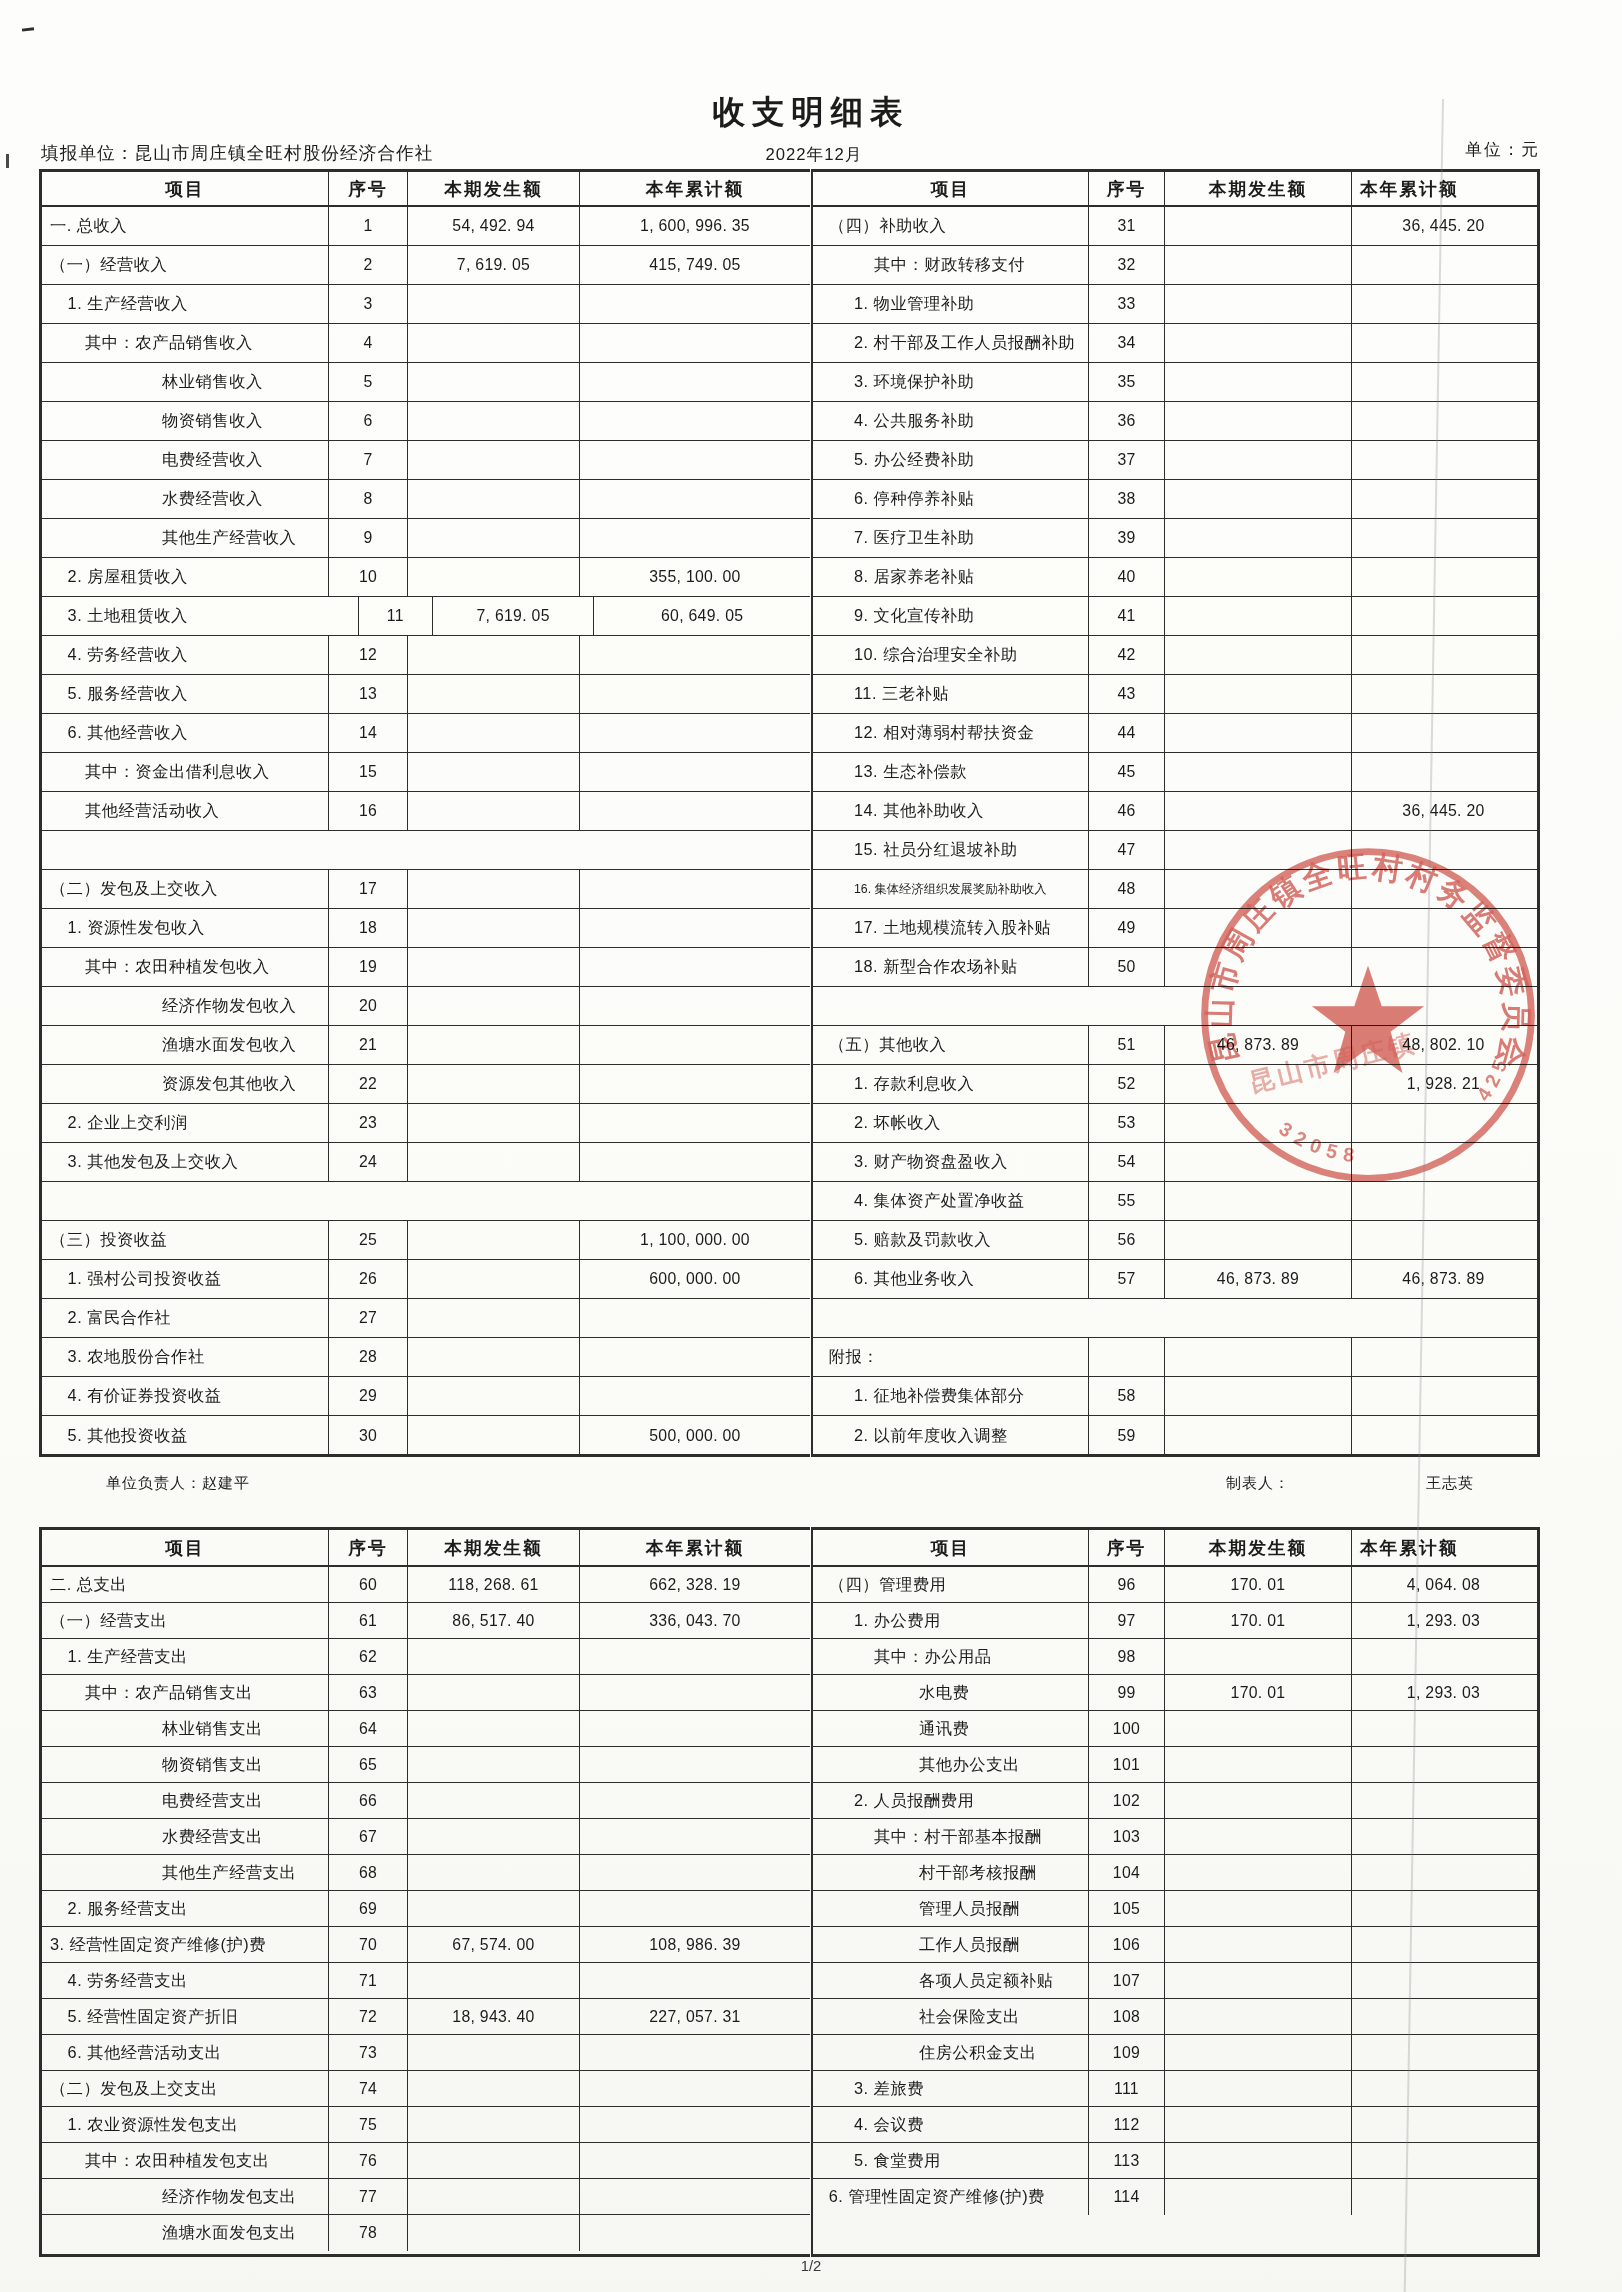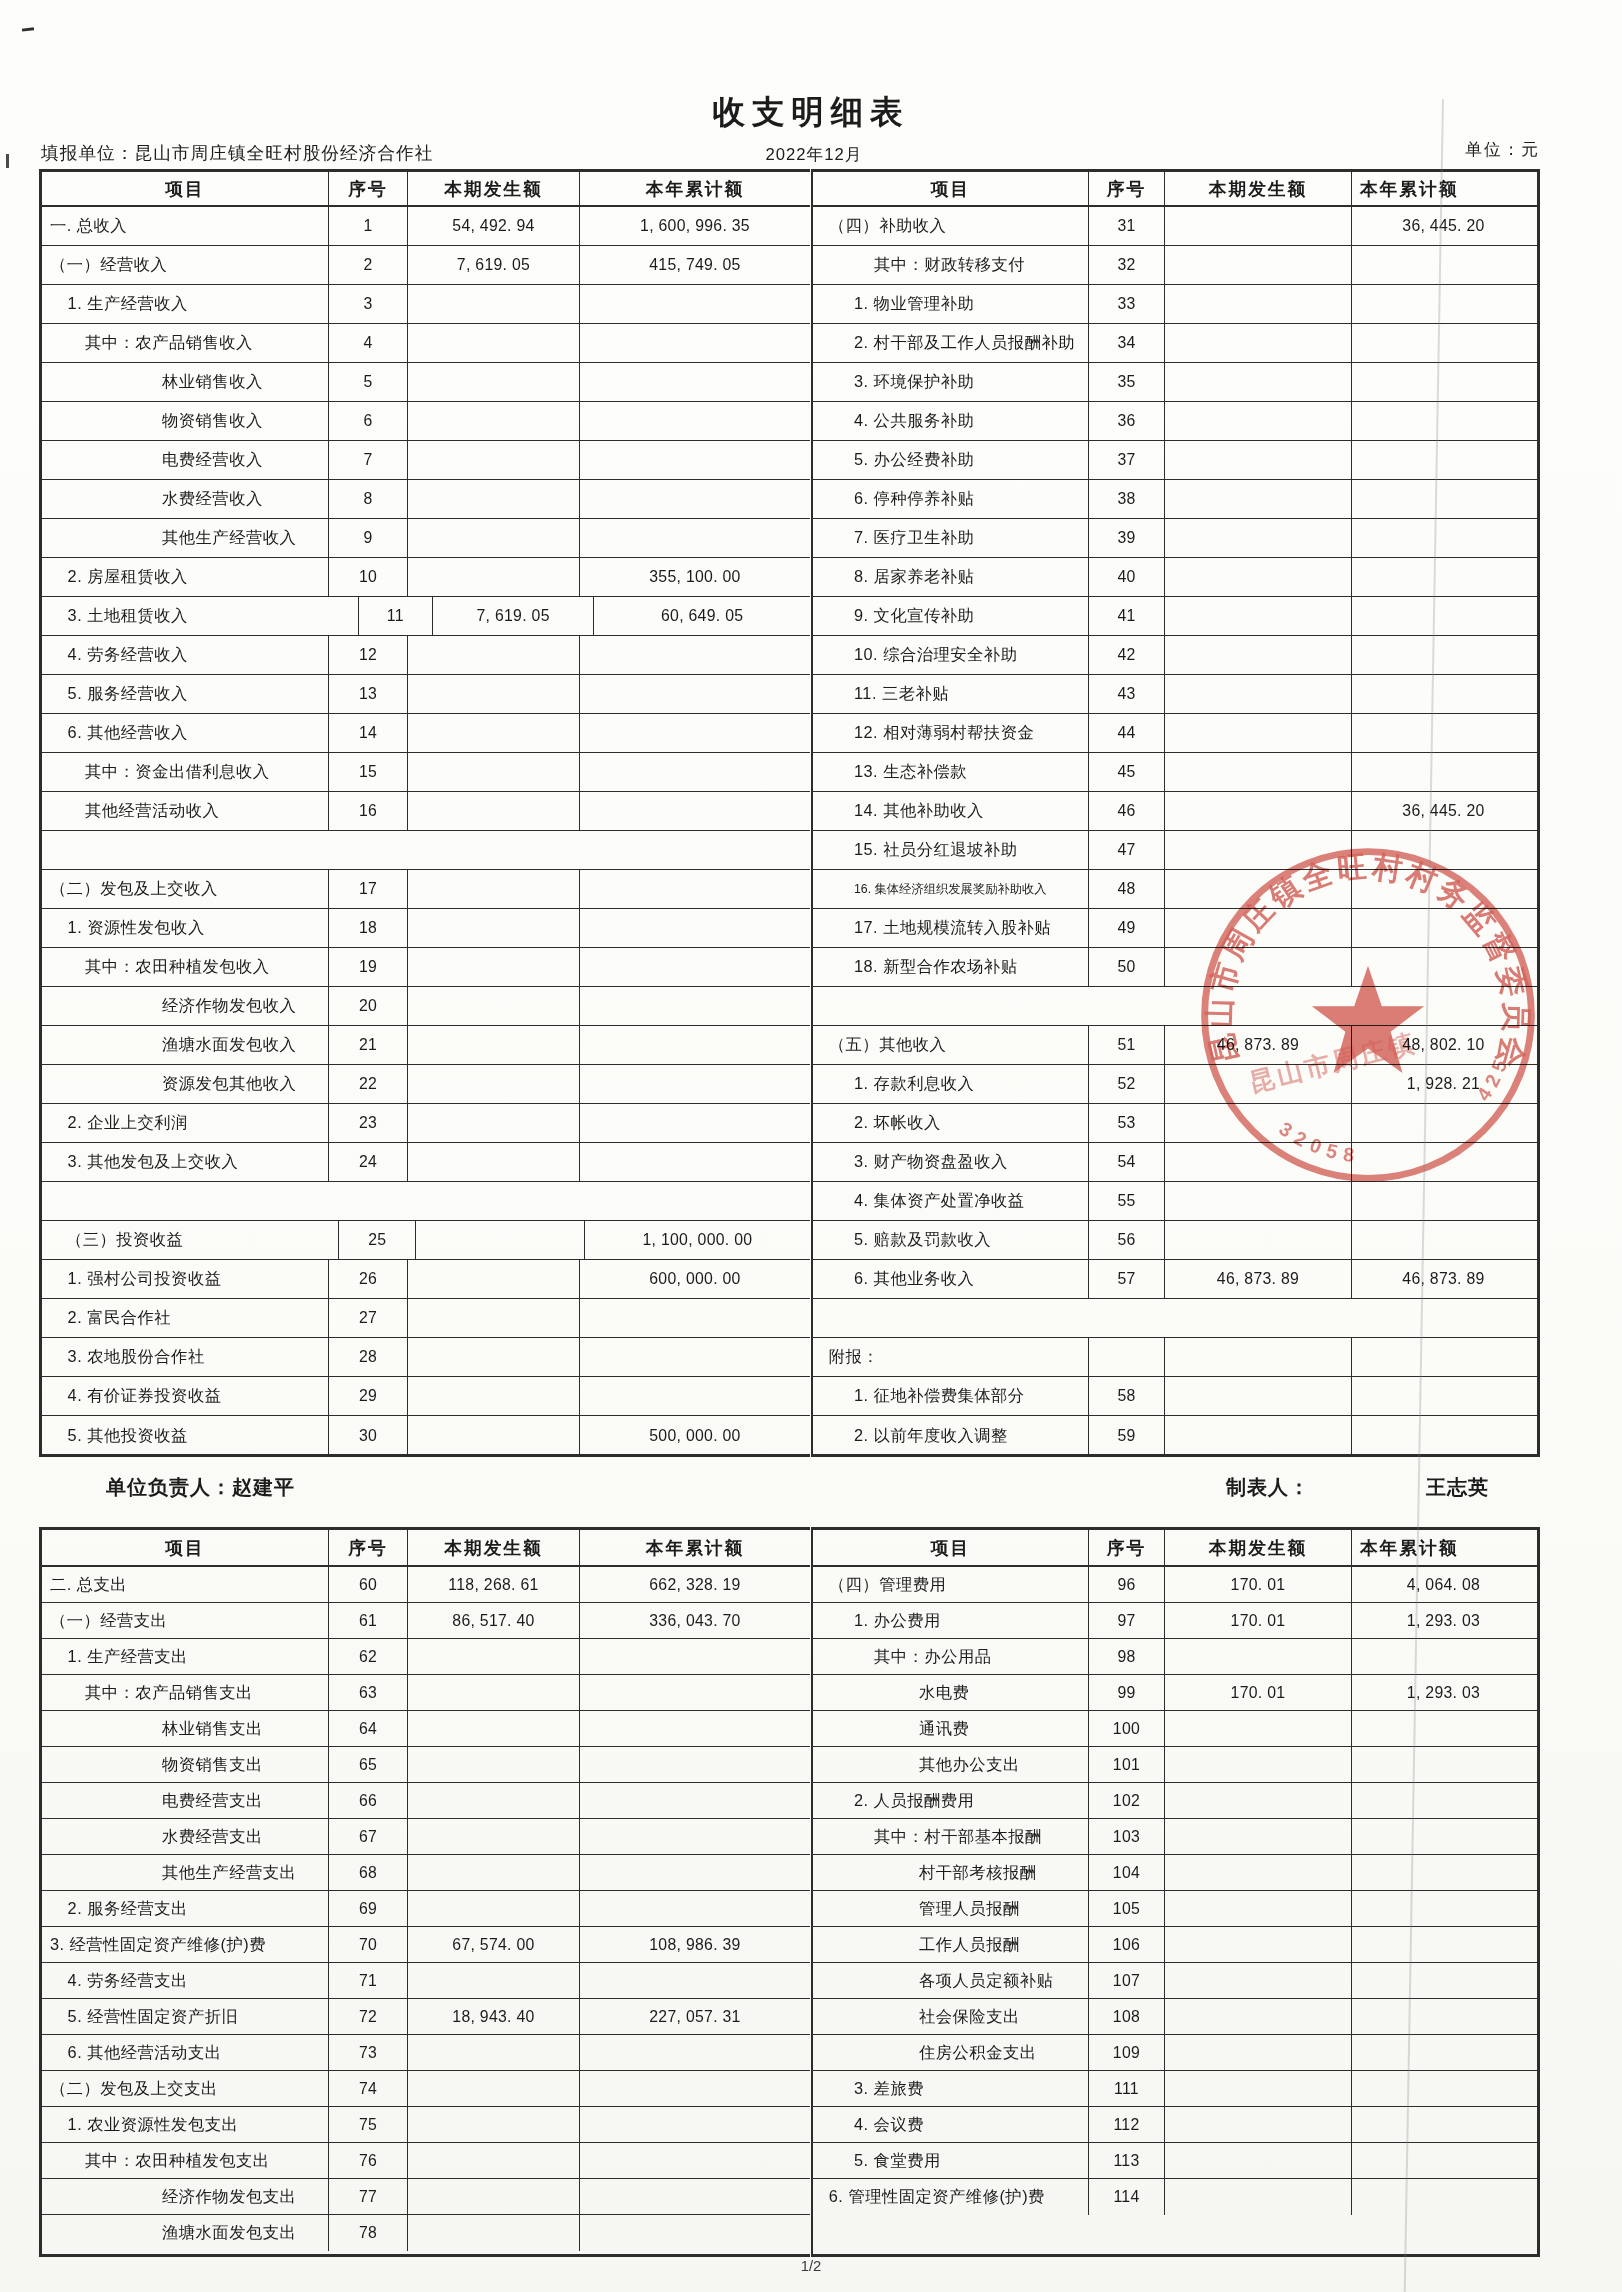--- a/index.html
+++ b/index.html
@@ -10,21 +10,21 @@
     color:#1c1c1c;
   }
   .abs{position:absolute;}
   .doc-title{
     top:91px;left:811px;transform:translateX(-50%);
     font-size:32.5px;font-weight:700;letter-spacing:6.9px;white-space:nowrap;text-align:center;
   }
   .meta-unit{top:141px;left:41px;font-size:17.7px;letter-spacing:1px;}
   .meta-period{top:143px;left:814px;transform:translateX(-50%);font-size:16.7px;letter-spacing:1px;}
   .meta-currency{top:138px;left:1540px;transform:translateX(-100%);font-size:16.7px;letter-spacing:2px;white-space:nowrap;}
-  .sig-line{font-size:20px;letter-spacing:1px;white-space:nowrap;font-weight:bold;}
+  .sig-line{font-size:15px;letter-spacing:1px;white-space:nowrap;}
   .pageno{top:2258px;left:811px;transform:translateX(-50%);font-size:14.8px;color:#3a3a3a;}
 
   
   .half{position:absolute;box-sizing:border-box;border-top:3px solid #2e2d2b;border-bottom:3px solid #2e2d2b;background:transparent;}
   .hl{border-left:3.9px solid #2e2d2b;}
   .hr{border-left:2.5px solid #2e2d2b;border-right:3.9px solid #2e2d2b;}
   .tr{display:flex;box-sizing:border-box;border-bottom:1.8px solid #2e2d2b;align-items:stretch;}
   .tr:last-child{border-bottom:none;}
   .trh{border-bottom:2.2px solid #2e2d2b;}
   .c{box-sizing:border-box;border-right:1.8px solid #2e2d2b;display:flex;align-items:center;overflow:hidden;}
@@ -206,21 +206,21 @@
       </div>
       <div class="tr" style="height: 39px;">
         <div class="c cl ind1" style="width: 287px;">3. 其他发包及上交收入</div>
         <div class="c cn" style="width: 79px;">24</div>
         <div class="c cv" style="width: 172px;"></div>
         <div class="c cv" style="width: 230px;"></div>
       </div>
       <div class="tr" style="height: 39px;">
         <div class="c cb"></div>
       </div>
-      <div class="tr" style="height: 39px; padding-left: 16px;">
+      <div class="tr" style="height: 39px;">
         <div class="c cl ind0" style="width: 287px;">（三）投资收益</div>
         <div class="c cn" style="width: 79px;">25</div>
         <div class="c cv" style="width: 172px;"></div>
         <div class="c cv" style="width: 230px;">1, 100, 000. 00</div>
       </div>
       <div class="tr" style="height: 39px;">
         <div class="c cl ind1" style="width: 287px;">1. 强村公司投资收益</div>
         <div class="c cn" style="width: 79px;">26</div>
         <div class="c cv" style="width: 172px;"></div>
         <div class="c cv" style="width: 230px;">600, 000. 00</div>

